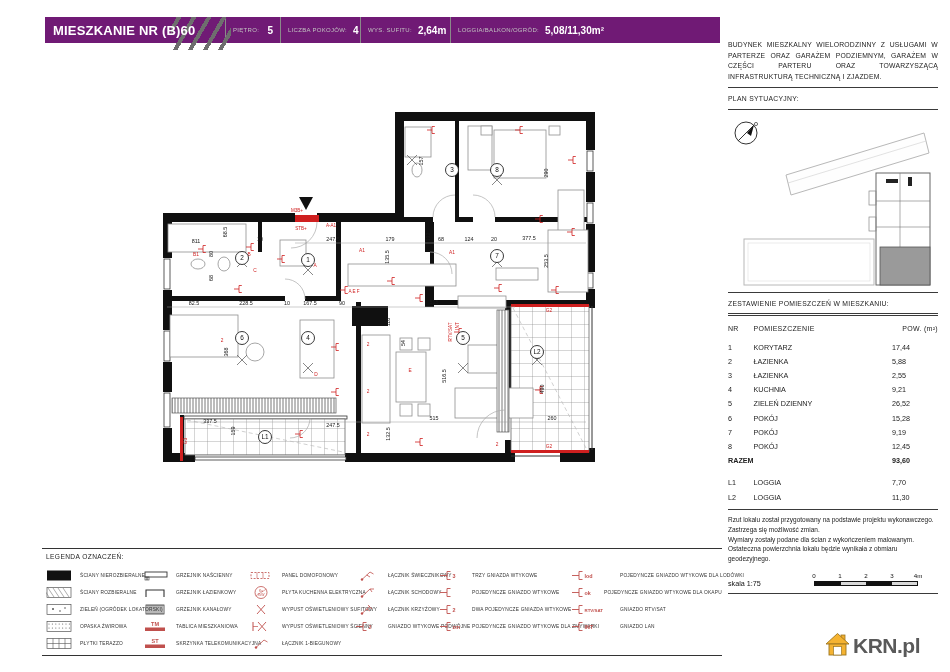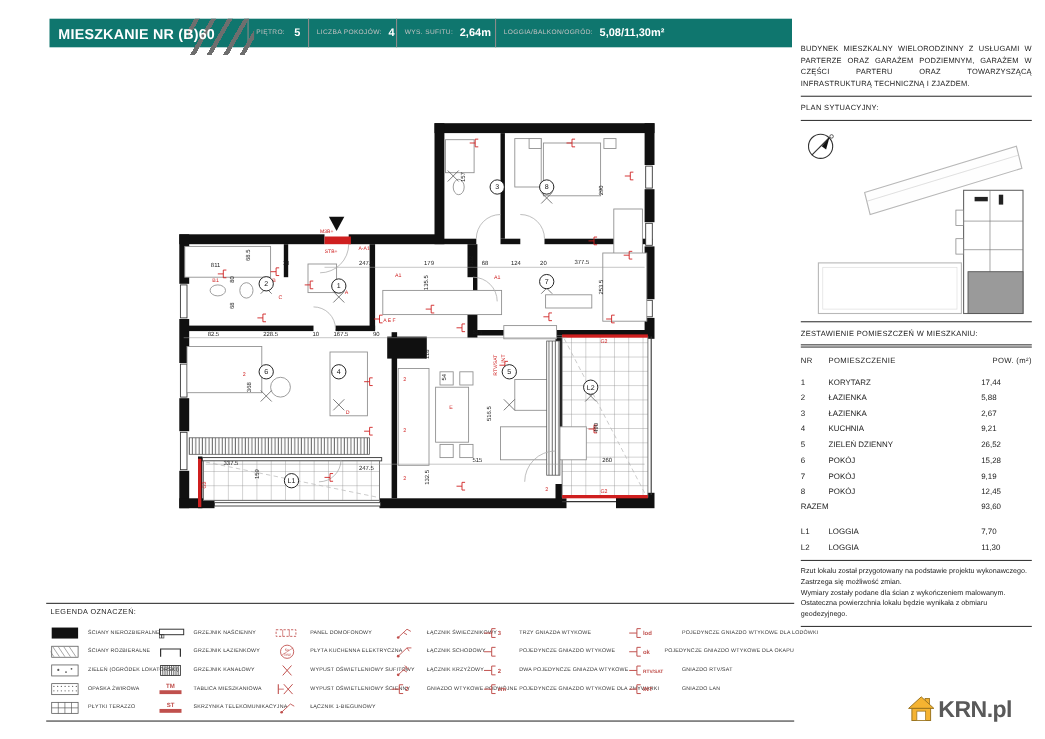--- a/index.html
+++ b/index.html
@@ -1,20 +1,20 @@
 <!DOCTYPE html>
 <html><head>
 <meta charset="utf-8">
 <style>
   *{margin:0;padding:0;box-sizing:border-box}
   html,body{width:950px;height:672px}
   body{position:relative;background:#fff;font-family:"Liberation Sans","DejaVu Sans",sans-serif;color:#111;overflow:hidden}
 
   
-  .hdr{position:absolute;left:45px;top:17px;width:675px;height:26px;background:#0f766e;display:flex;align-items:stretch;color:#fff}
+  .hdr{position:absolute;left:45px;top:17px;width:675px;height:26px;background:#701a75;display:flex;align-items:stretch;color:#fff}
   .hdr-title{position:relative;width:140px;display:flex;align-items:center;padding-left:8px;font-weight:bold;font-size:13px;letter-spacing:.2px;white-space:nowrap;z-index:2}
   .hdr-chev{position:relative;width:40px;overflow:visible}
   .hdr-chev:before{content:"";position:absolute;left:-14px;top:0;width:60px;height:33px;
      background:repeating-linear-gradient(120deg,transparent 0 5px,#6e6e6e 5px 9px,transparent 9px 13px);}
   .spec{display:flex;align-items:center;justify-content:space-between;padding:0 7px;border-left:1px solid #8a8a8a}
   .spec .lb{font-size:6px;color:#c2c2c2;letter-spacing:.3px;white-space:nowrap}
   .spec .vl{font-size:10px;font-weight:bold;white-space:nowrap;margin-left:6px}
   .w1{width:55px}.w2{width:80px}.w3{width:90px}.w4{width:115px}.w5{width:127px}
 
   
@@ -22,21 +22,21 @@
   .sep{border-top:1px solid #3a3a3a;margin:5px 0}
   .sep2{border-top:1px solid #3a3a3a;border-bottom:1px solid #3a3a3a;height:3px;margin:4px 0 6px 0}
   .desc{font-size:6.8px;line-height:1.55;text-align:justify;letter-spacing:.2px;color:#222}
   .side-label{font-size:6.8px;letter-spacing:.3px;color:#222;padding:2px 0}
   .siteplan{display:block;margin:2px 0}
   .rtable{width:100%;border-collapse:collapse;font-size:7.2px;color:#222;margin:4px 0 2px 0}
   .rtable th{font-size:7px;text-align:left;padding:3px 0 8px 0;font-weight:normal;letter-spacing:.3px}
   .rtable td{padding:2.6px 0}
   .rtable .num{width:22px}
   .rtable .pow{text-align:left;width:46px}
-  .rtable tr.total td{font-weight:normal}
+  .rtable tr.total td{font-weight:bold}
   .rtable tr.gap td{padding:4px 0}
   .disc{font-size:6.5px;line-height:1.5;color:#222}
   .scale-row{display:flex;align-items:flex-end;margin-top:8px;margin-bottom:4px}
   .scale-label{font-size:7.2px;width:60px}
   .scalebar{position:relative;width:110px;height:16px;margin-left:26px}
   .scalebar .ticks{position:absolute;top:0;left:0;width:104px;height:8px}
   .scalebar .ticks span{position:absolute;top:0;font-size:6.2px;transform:translateX(-50%)}
   .scalebar .bar{position:absolute;top:9px;left:0;width:104px;height:5px;border:1px solid #111;display:flex}
   .scalebar .bar i{flex:1}
   .scalebar .bar i:nth-child(odd){background:#111}
@@ -370,21 +370,21 @@
           <td class="pow">17,44</td>
         </tr>
         <tr>
           <td class="num">2</td>
           <td>ŁAZIENKA</td>
           <td class="pow">5,88</td>
         </tr>
         <tr>
           <td class="num">3</td>
           <td>ŁAZIENKA</td>
-          <td class="pow">2,67</td>
+          <td class="pow">2,55</td>
         </tr>
         <tr>
           <td class="num">4</td>
           <td>KUCHNIA</td>
           <td class="pow">9,21</td>
         </tr>
         <tr>
           <td class="num">5</td>
           <td>ZIELEŃ DZIENNY</td>
           <td class="pow">26,52</td>
@@ -428,20 +428,38 @@
   </table>
 
   <div class="sep"></div>
   <div class="disc" id="disclaimer">
       <div>Rzut lokalu został przygotowany na podstawie projektu wykonawczego.</div>
       <div>Zastrzega się możliwość zmian.</div>
       <div>Wymiary zostały podane dla ścian z wykończeniem malowanym.</div>
       <div>Ostateczna powierzchnia lokalu będzie wynikała z obmiaru geodezyjnego.</div>
     </div>
 
+  <div class="scale-row">
+    <div class="scale-label">skala 1:75</div>
+    <div class="scalebar">
+      <div class="ticks" id="scale-ticks">
+          <span style="left: 0px;">0</span>
+          <span style="left: 26px;">1</span>
+          <span style="left: 52px;">2</span>
+          <span style="left: 78px;">3</span>
+          <span style="left: 104px;">4m</span>
+        </div>
+      <div class="bar">
+          <i></i>
+          <i></i>
+          <i></i>
+          <i></i>
+        </div>
+    </div>
+  </div>
   <div class="sep"></div>
 </div>
 
 <div class="legend">
   <div class="legend-title">LEGENDA OZNACZEŃ:</div>
   <div id="legend-cols">
       <div class="lcol" style="left: 4px;">
         <div class="litem">
           <span class="licon">
             <svg width="30" height="15" viewBox="0 0 30 15">

